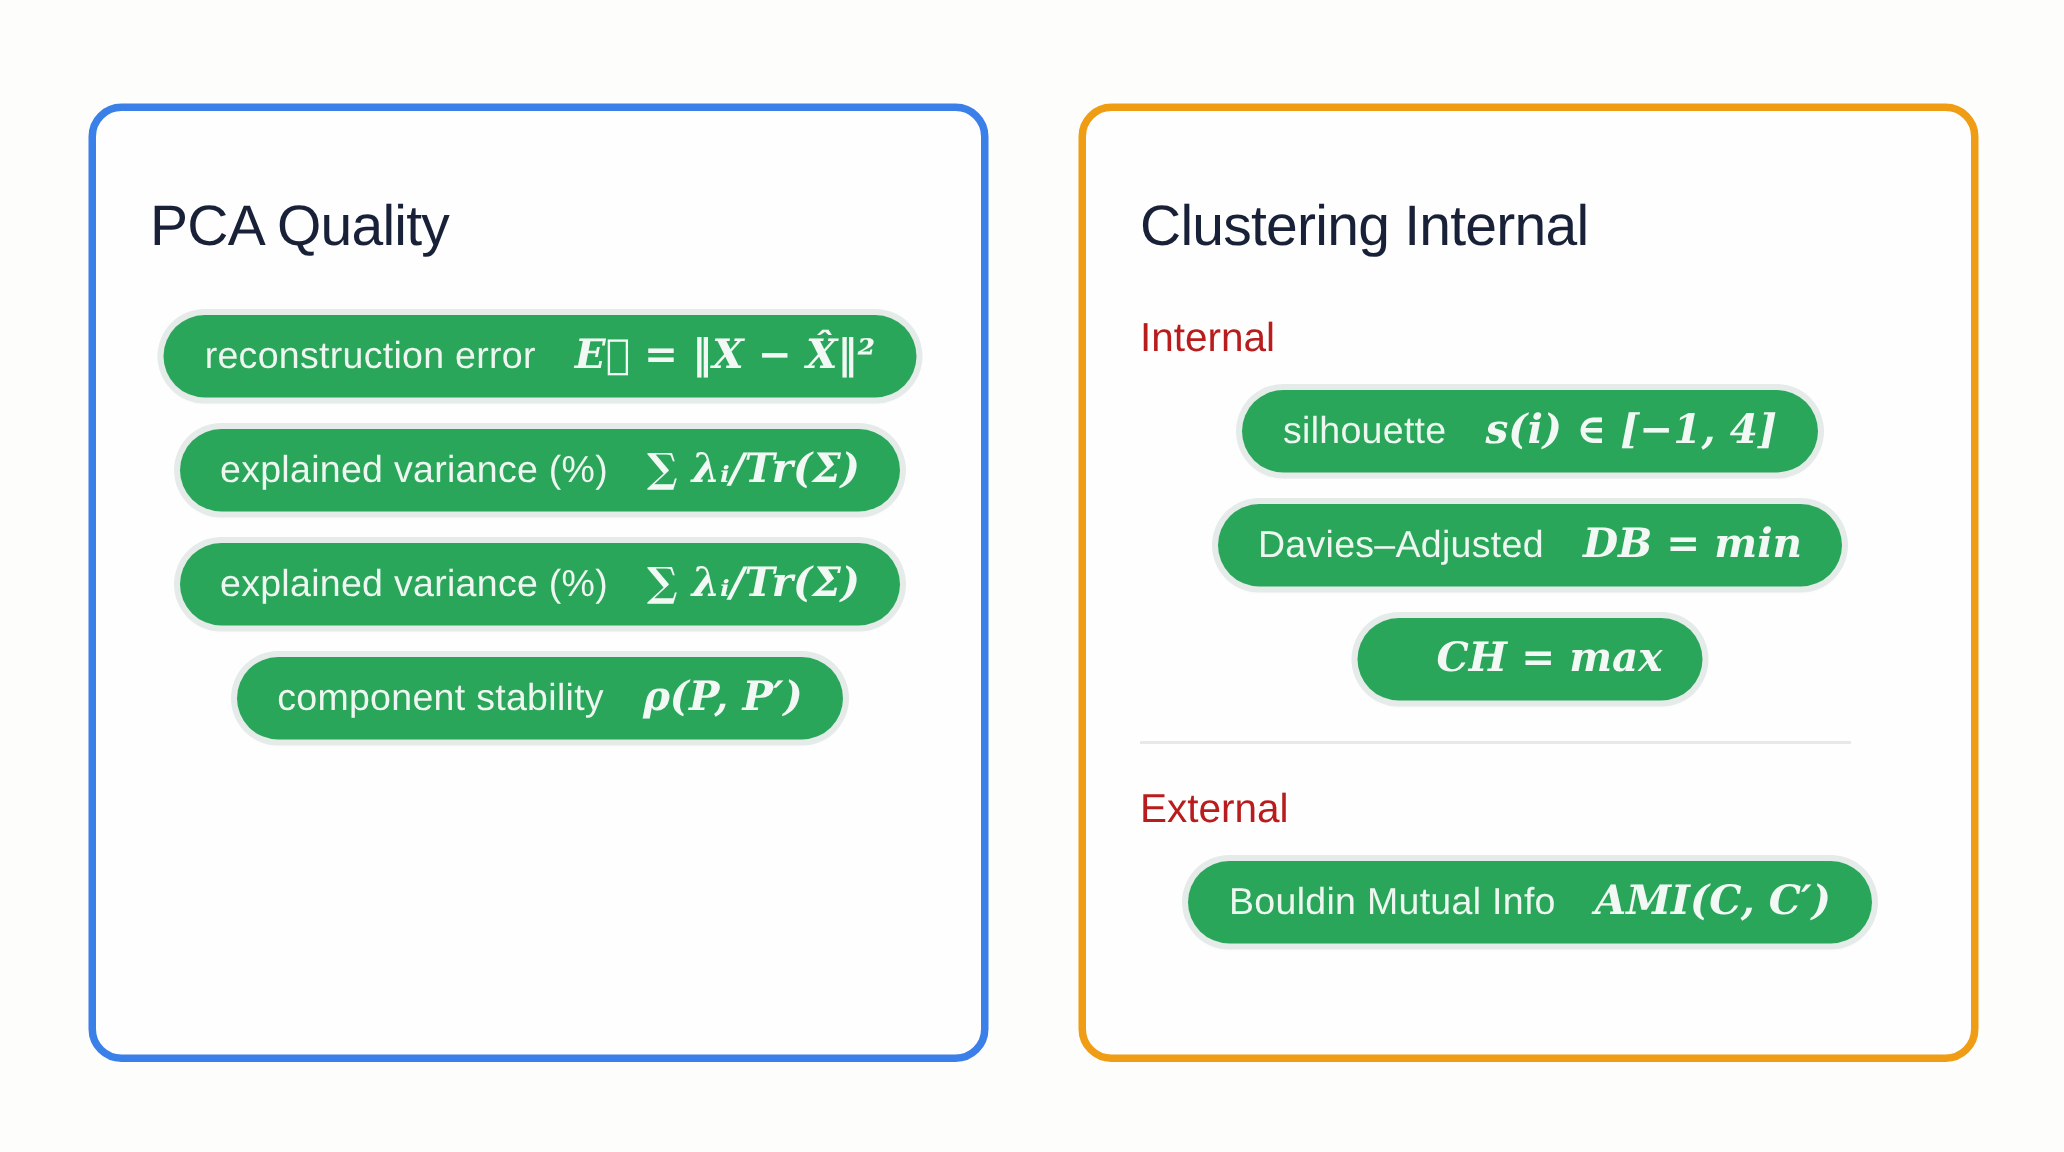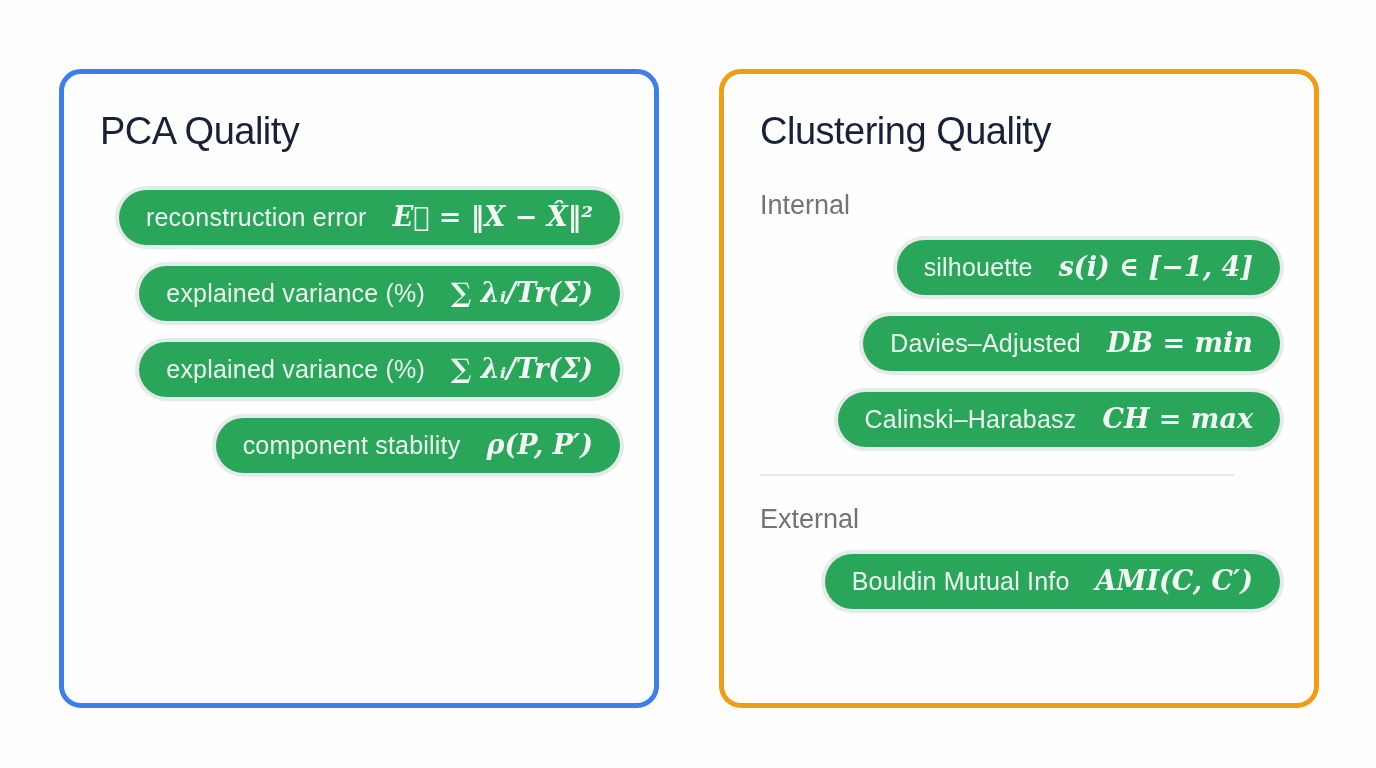--- a/index.html
+++ b/index.html
@@ -20,37 +20,37 @@
     height: 639px;
     width: 600px;
     box-sizing: border-box;
     background: #fefefe;
     border-radius: 22px;
     border: 5px solid;
   }
   .card.left  { left: 59px;  border-color: #3b7fe8; }
   .card.right { left: 719px; border-color: #ef9d15; }
   .card-inner {
-    padding: 36px 34px 0 36px;
+    padding: 56px 34px 0 36px;
   }
   .card-title {
     font-size: 38px;
     font-weight: 500;
     letter-spacing: -0.5px;
     color: #182137;
     line-height: 1.15;
     margin: 0 0 36px 0;
   }
   .section-heading {
     font-size: 27px;
     font-weight: 400;
-    color: #737373;
+    color: #b91c1c;
     margin: 0 0 19px 0;
   }
-  .badge-list { display: flex; flex-direction: column; align-items: flex-end; }
+  .badge-list { display: flex; flex-direction: column; align-items: center; }
   .badge {
     display: inline-flex;
     align-items: baseline;
     background: #2aa65b;
     border-radius: 999px;
     padding: 11px 27px 13px 27px;
     margin: 0 0 21px 0;
     box-shadow: 0 0 0 4px #e5ebe8, 0 2px 4px rgba(40,60,50,0.10);
     white-space: nowrap;
   }
@@ -97,35 +97,34 @@
       <div class="badge">
         <span class="badge-label">component stability</span>
         <span class="badge-formula">ρ(P, P′)</span>
       </div>
     </div>
   </div>
 </section>
 
 <section class="card right">
   <div class="card-inner">
-    <h1 class="card-title">Clustering Quality</h1>
+    <h1 class="card-title">Clustering Internal</h1>
 
     <div class="section">
       <h2 class="section-heading">Internal</h2>
       <div class="badge-list">
         <div class="badge">
           <span class="badge-label">silhouette</span>
           <span class="badge-formula">s(i) ∈ [−1, 4]</span>
         </div>
         <div class="badge">
           <span class="badge-label">Davies–Adjusted</span>
           <span class="badge-formula">DB = min</span>
         </div>
         <div class="badge">
-          <span class="badge-label">Calinski–Harabasz</span>
           <span class="badge-formula">CH = max</span>
         </div>
       </div>
     </div>
 
     <hr class="divider">
 
     <div class="section">
       <h2 class="section-heading">External</h2>
       <div class="badge-list">

